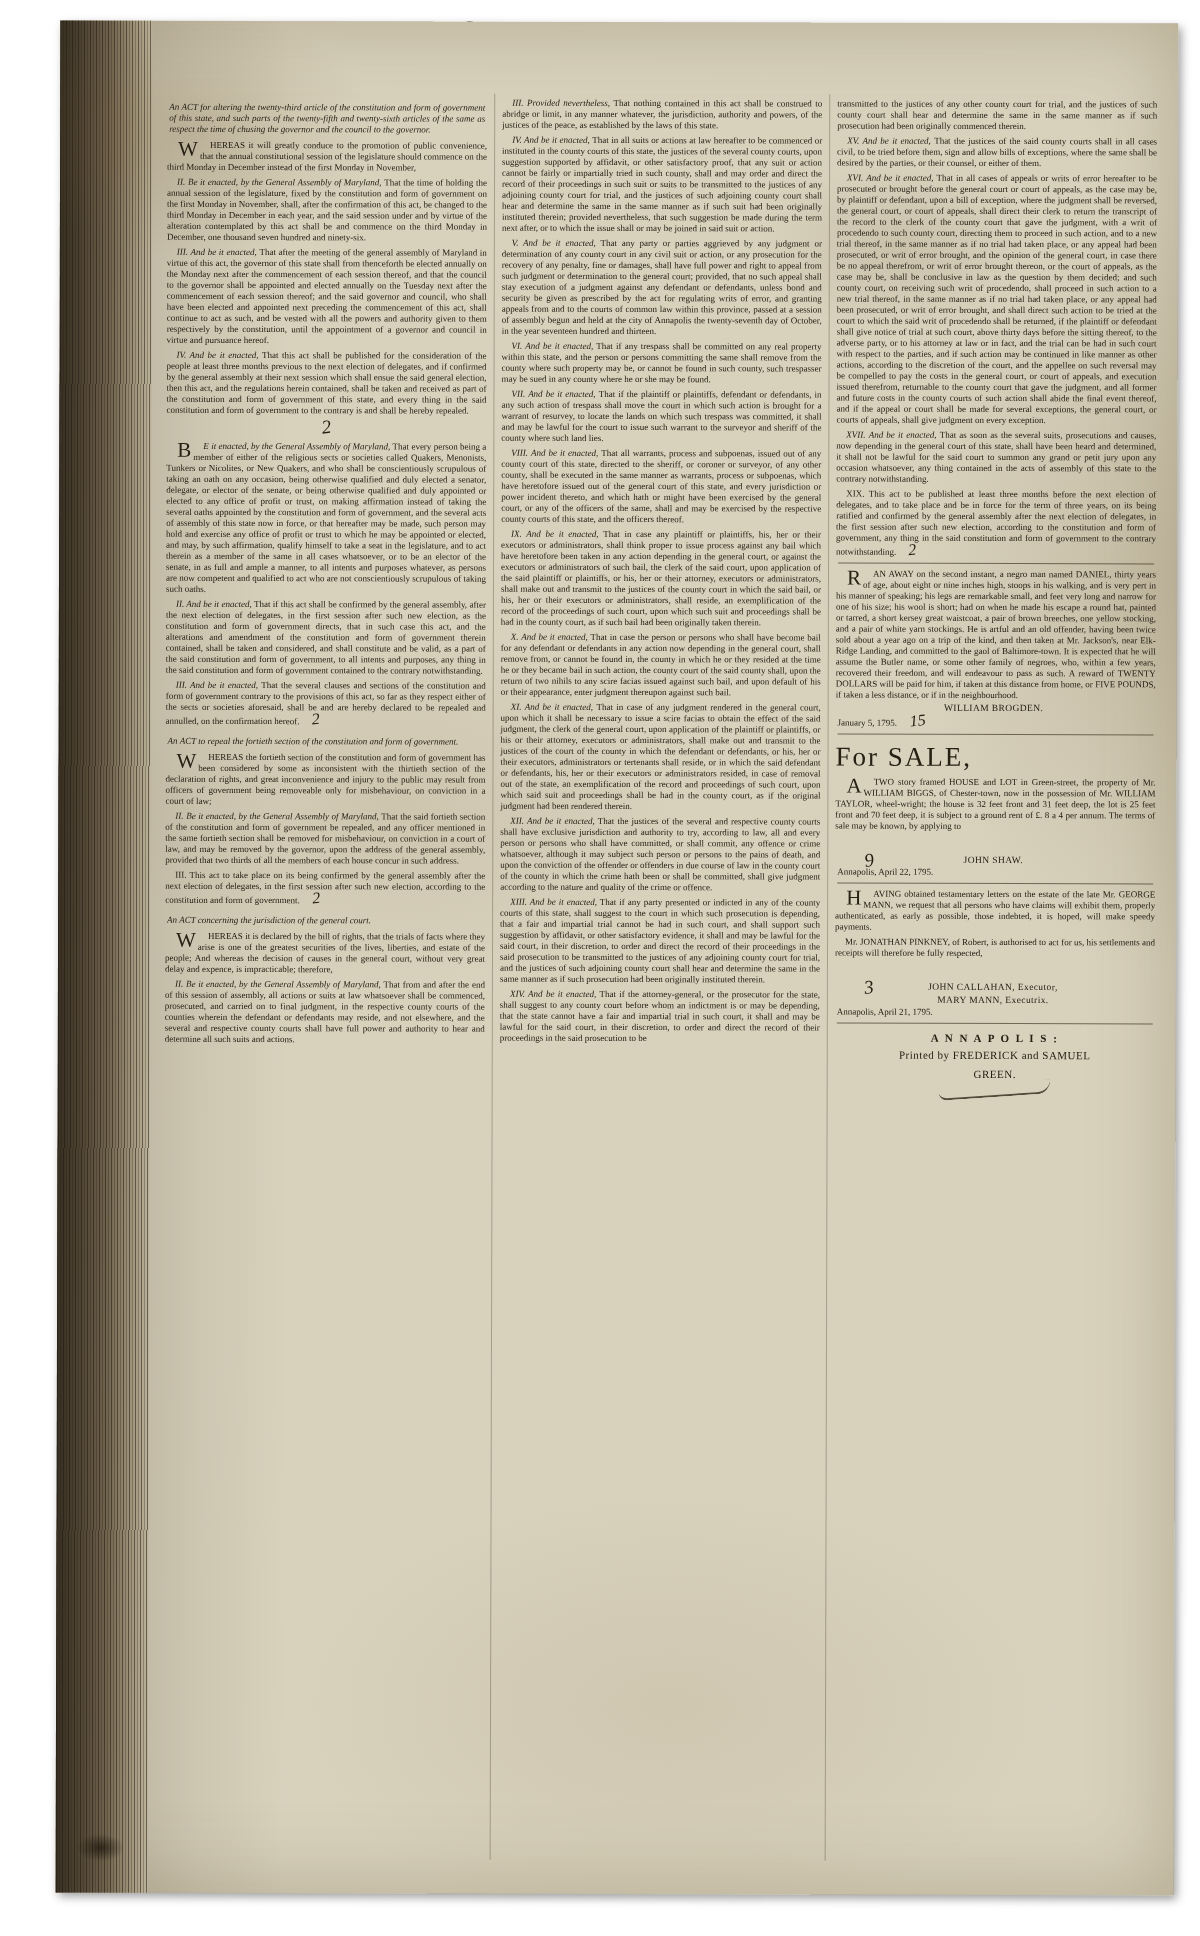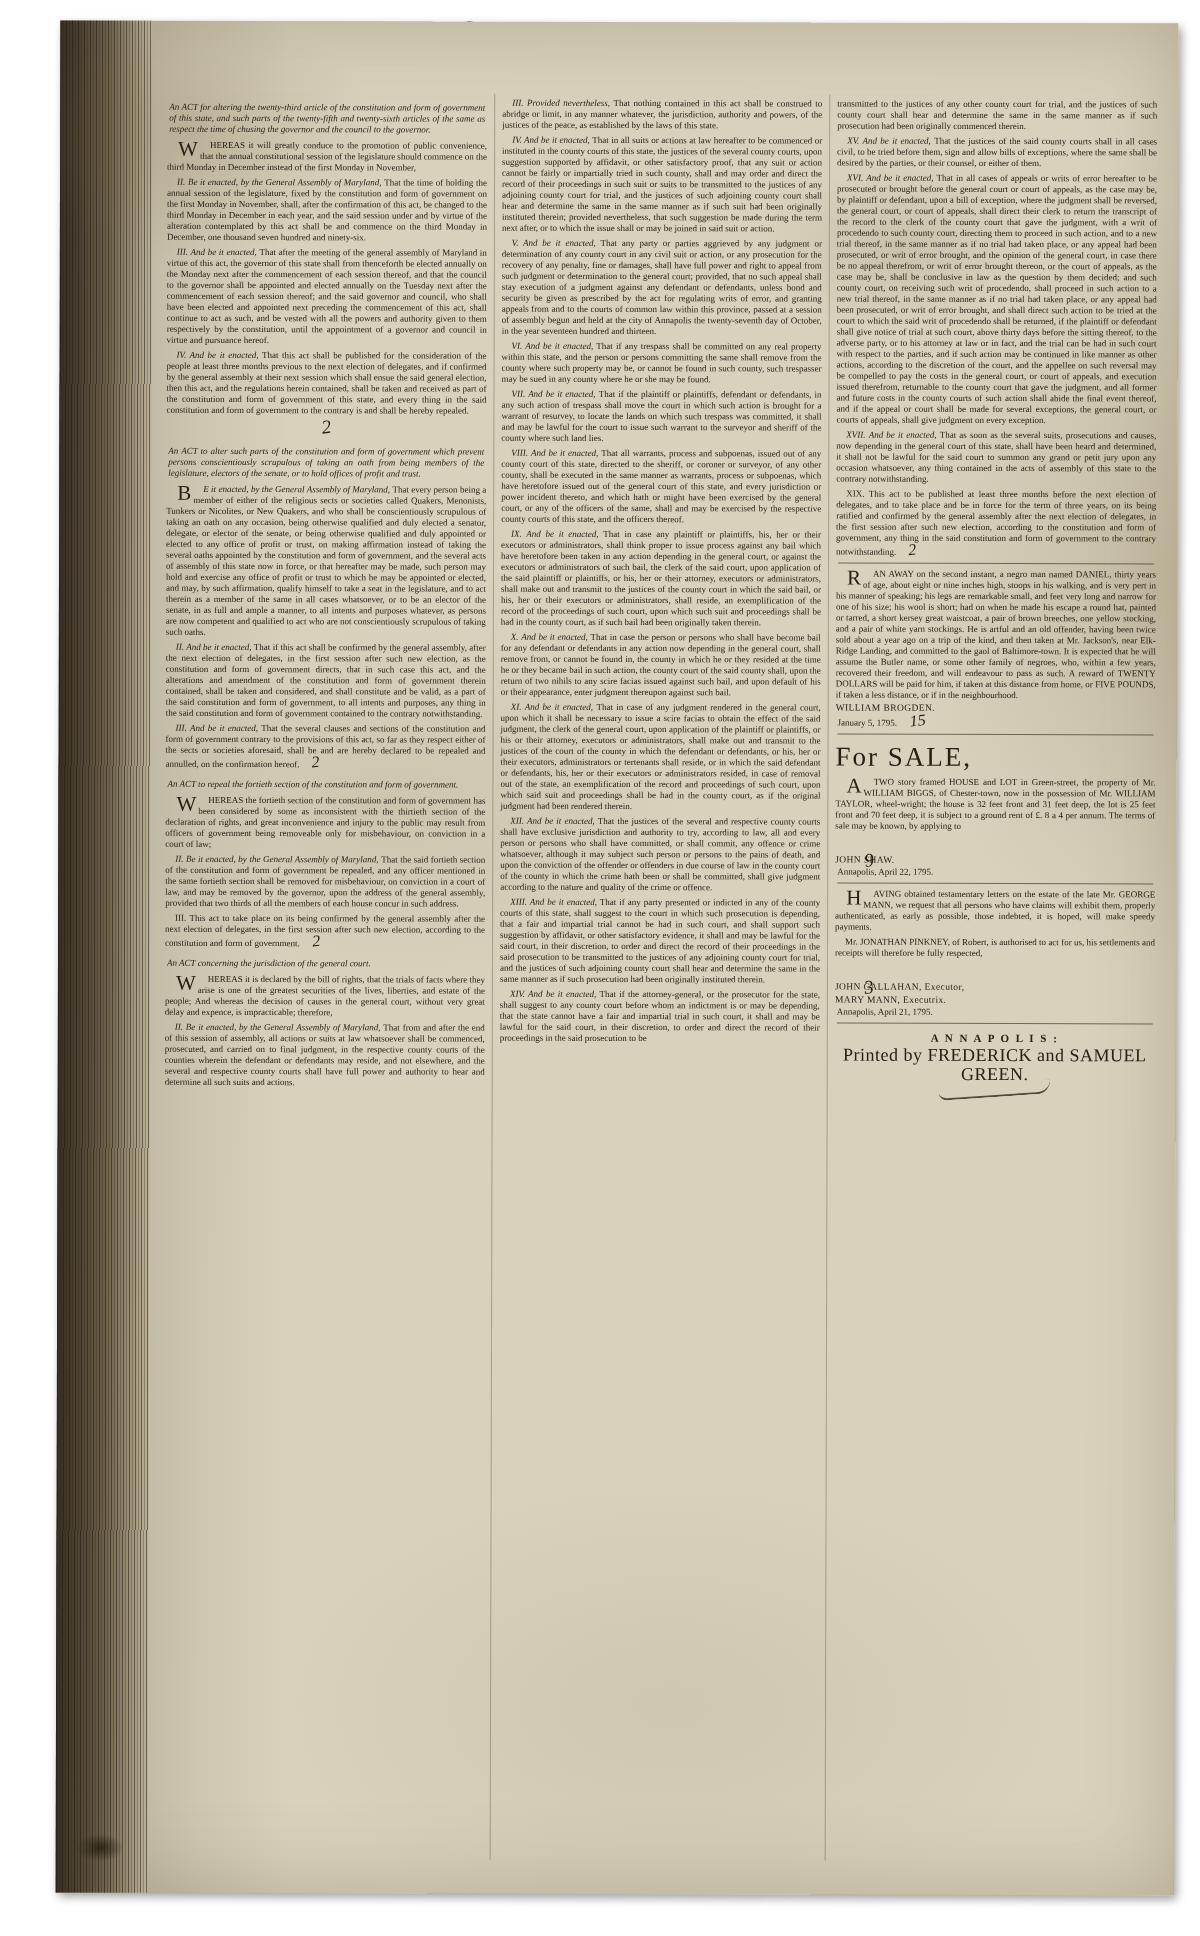--- a/index.html
+++ b/index.html
@@ -28,51 +28,50 @@
     linear-gradient(90deg, rgba(60,48,28,.26) 0, rgba(60,48,28,.07) 140px, transparent 230px);}
   .content{position:absolute;left:100px;top:72px;right:14px;bottom:34px;display:flex;}
   .column{flex:1 1 0;padding:0 7px;border-right:1px solid rgba(50,40,20,.30);}
   .column.last{border-right:none;}
   .blk{font-size:9px;line-height:11px;color:#262015;text-align:justify;margin:4px 0 1px;}
   .act-heading{font-style:italic;margin:9px 2px 5px 2px;}
   .para{text-indent:10px;}
   .para.flush{text-indent:0;}
   .dropcap{float:left;font-size:21px;line-height:17px;padding:1px 2px 0 1px;font-style:normal;}
   .lead{font-style:italic;}
-  .sig{text-align:left;font-size:9.5px;letter-spacing:.4px;margin:2px 4px 1px 0;}
+  .sig{text-align:center;font-size:9.5px;letter-spacing:.4px;margin:2px 4px 1px 0;}
   .date{font-size:9px;margin:1px 0 2px 2px;text-align:left;}
   .rule{height:1px;background:rgba(45,34,18,.6);margin:5px 2px;font-size:0;line-height:0;}
   .ink-block{font-style:italic;font-size:19px;line-height:20px;color:#241b0f;text-align:center;
     transform:rotate(-8deg);margin:0 0 2px;}
   .ink-block.ink-left{text-align:left;padding-left:28px;}
   .ink-inline{font-style:italic;font-size:16px;color:#241b0f;margin-left:12px;display:inline-block;
     transform:rotate(-6deg);text-indent:0;}
   .sale-heading{font-size:27px;line-height:30px;letter-spacing:2px;text-align:left;margin:7px 0 5px;}
   .colophon-title{font-size:11px;font-weight:bold;letter-spacing:2px;text-align:center;margin:9px 0 3px;}
-  .colophon-line{font-size:18px;line-height:15px;text-align:center;letter-spacing:.5px;}
+  .colophon-line{font-size:11px;line-height:15px;text-align:center;letter-spacing:.5px;}
   .ink-flourish{width:112px;height:12px;border-bottom:2px solid rgba(40,28,14,.75);
     border-radius:0 0 70px 40px;margin:0 auto 4px;transform:rotate(-4deg);}
 </style>
 </head>
 <body>
 
 <div class="scan">
   <div class="squiggle"></div>
   <div class="page">
     <div class="binding"></div>
     <div class="stains"></div>
     <div class="content">
       <div class="column">
           <div class="blk act-heading">An ACT for altering the twenty-third article of the constitution and form of government of this state, and such parts of the twenty-fifth and twenty-sixth articles of the same as respect the time of chusing the governor and the council to the governor.</div>
           <div class="blk para"><span class="dropcap">W</span>HEREAS it will greatly conduce to the promotion of public convenience, that the annual constitutional session of the legislature should commence on the third Monday in December instead of the first Monday in November,</div>
           <div class="blk para"><span class="lead">II. Be it enacted, by the General Assembly of Maryland, </span>That the time of holding the annual session of the legislature, fixed by the constitution and form of government on the first Monday in November, shall, after the confirmation of this act, be changed to the third Monday in December in each year, and the said session under and by virtue of the alteration contemplated by this act shall be and commence on the third Monday in December, one thousand seven hundred and ninety-six.</div>
           <div class="blk para"><span class="lead">III. And be it enacted, </span>That after the meeting of the general assembly of Maryland in virtue of this act, the governor of this state shall from thenceforth be elected annually on the Monday next after the commencement of each session thereof, and that the council to the governor shall be appointed and elected annually on the Tuesday next after the commencement of each session thereof; and the said governor and council, who shall have been elected and appointed next preceding the commencement of this act, shall continue to act as such, and be vested with all the powers and authority given to them respectively by the constitution, until the appointment of a governor and council in virtue and pursuance hereof.</div>
           <div class="blk para"><span class="lead">IV. And be it enacted, </span>That this act shall be published for the consideration of the people at least three months previous to the next election of delegates, and if confirmed by the general assembly at their next session which shall ensue the said general election, then this act, and the regulations herein contained, shall be taken and received as part of the constitution and form of government of this state, and every thing in the said constitution and form of government to the contrary is and shall be hereby repealed.</div>
           <div class="blk ink-block">2</div>
-          <div class="blk act-heading">An ACT to alter such parts of the constitution and form of government which prevent persons conscientiously scrupulous of taking an oath from being members of the legislature, electors of the senate, or to hold offices of profit and trust.</div>
           <div class="blk para"><span class="dropcap">B</span><span class="lead">E it enacted, by the General Assembly of Maryland, </span>That every person being a member of either of the religious sects or societies called Quakers, Menonists, Tunkers or Nicolites, or New Quakers, and who shall be conscientiously scrupulous of taking an oath on any occasion, being otherwise qualified and duly elected a senator, delegate, or elector of the senate, or being otherwise qualified and duly appointed or elected to any office of profit or trust, on making affirmation instead of taking the several oaths appointed by the constitution and form of government, and the several acts of assembly of this state now in force, or that hereafter may be made, such person may hold and exercise any office of profit or trust to which he may be appointed or elected, and may, by such affirmation, qualify himself to take a seat in the legislature, and to act therein as a member of the same in all cases whatsoever, or to be an elector of the senate, in as full and ample a manner, to all intents and purposes whatever, as persons are now competent and qualified to act who are not conscientiously scrupulous of taking such oaths.</div>
           <div class="blk para"><span class="lead">II. And be it enacted, </span>That if this act shall be confirmed by the general assembly, after the next election of delegates, in the first session after such new election, as the constitution and form of government directs, that in such case this act, and the alterations and amendment of the constitution and form of government therein contained, shall be taken and considered, and shall constitute and be valid, as a part of the said constitution and form of government, to all intents and purposes, any thing in the said constitution and form of government contained to the contrary notwithstanding.</div>
           <div class="blk para"><span class="lead">III. And be it enacted, </span>That the several clauses and sections of the constitution and form of government contrary to the provisions of this act, so far as they respect either of the sects or societies aforesaid, shall be and are hereby declared to be repealed and annulled, on the confirmation hereof.<span class="ink-inline">2</span></div>
           <div class="blk act-heading">An ACT to repeal the fortieth section of the constitution and form of government.</div>
           <div class="blk para"><span class="dropcap">W</span>HEREAS the fortieth section of the constitution and form of government has been considered by some as inconsistent with the thirtieth section of the declaration of rights, and great inconvenience and injury to the public may result from officers of government being removeable only for misbehaviour, on conviction in a court of law;</div>
           <div class="blk para"><span class="lead">II. Be it enacted, by the General Assembly of Maryland, </span>That the said fortieth section of the constitution and form of government be repealed, and any officer mentioned in the same fortieth section shall be removed for misbehaviour, on conviction in a court of law, and may be removed by the governor, upon the address of the general assembly, provided that two thirds of all the members of each house concur in such address.</div>
           <div class="blk para">III. This act to take place on its being confirmed by the general assembly after the next election of delegates, in the first session after such new election, according to the constitution and form of government.<span class="ink-inline">2</span></div>
           <div class="blk act-heading">An ACT concerning the jurisdiction of the general court.</div>
           <div class="blk para"><span class="dropcap">W</span>HEREAS it is declared by the bill of rights, that the trials of facts where they arise is one of the greatest securities of the lives, liberties, and estate of the people; And whereas the decision of causes in the general court, without very great delay and expence, is impracticable; therefore,</div>
           <div class="blk para"><span class="lead">II. Be it enacted, by the General Assembly of Maryland, </span>That from and after the end of this session of assembly, all actions or suits at law whatsoever shall be commenced, prosecuted, and carried on to final judgment, in the respective county courts of the counties wherein the defendant or defendants may reside, and not elsewhere, and the several and respective county courts shall have full power and authority to hear and determine all such suits and actions.</div>

